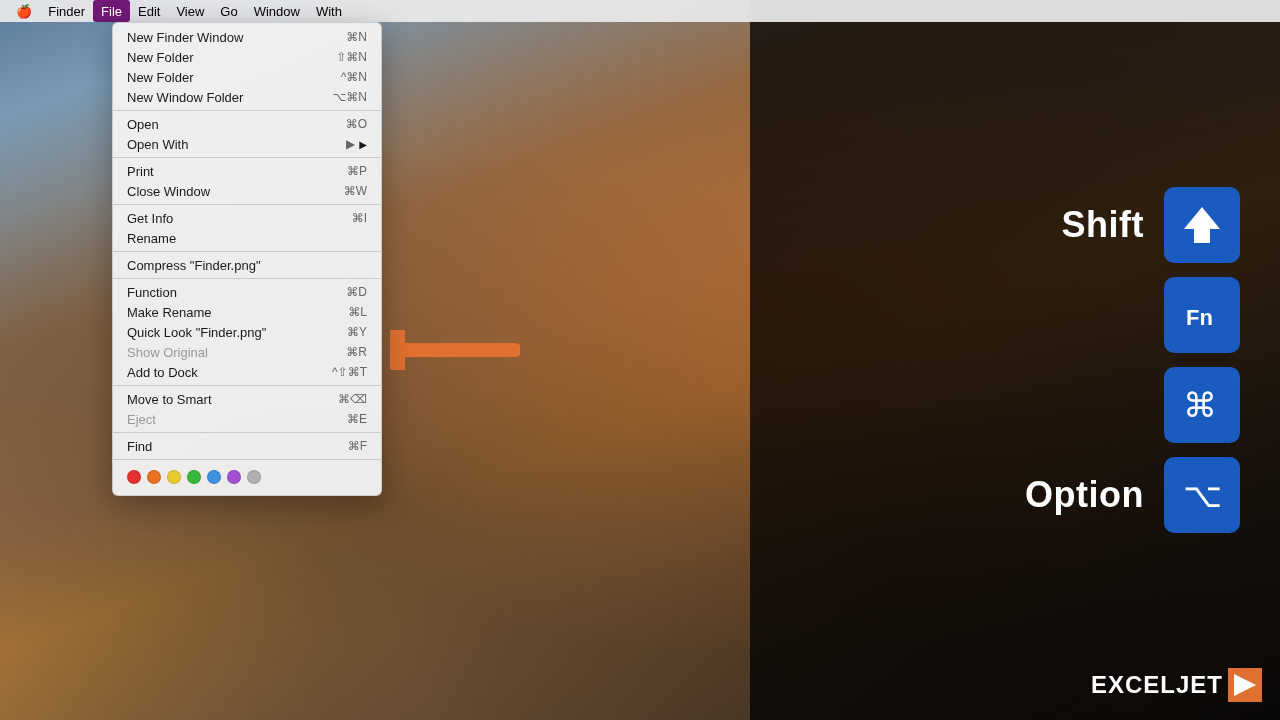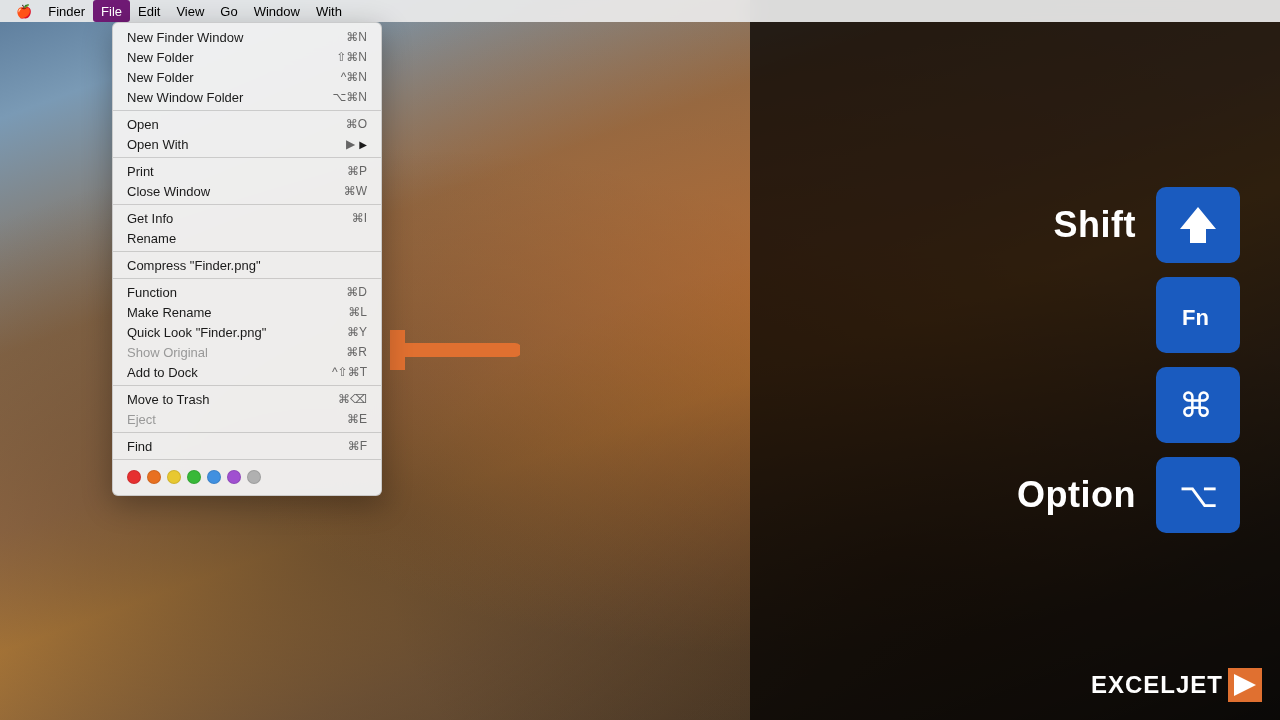--- a/index.html
+++ b/index.html
@@ -183,21 +183,21 @@
     .shortcut-label {
       font-size: 36px;
       font-weight: 700;
       color: white;
       text-align: right;
       min-width: 220px;
       letter-spacing: 0.5px;
     }
 
     .shortcut-key-box {
-      width: 84px;
+      width: 76px;
       height: 76px;
       background: #1a5bbf;
       border-radius: 10px;
       display: flex;
       align-items: center;
       justify-content: center;
       flex-shrink: 0;
     }
 
     .shortcut-key-box svg {
@@ -285,21 +285,21 @@
   <div class="menu-item disabled">
     <span>Show Original</span>
     <span class="menu-shortcut">⌘R</span>
   </div>
   <div class="menu-item">
     <span>Add to Dock</span>
     <span class="menu-shortcut">^⇧⌘T</span>
   </div>
   <div class="menu-separator"></div>
   <div class="menu-item">
-    <span>Move to Trash</span>
+    <span>Move to Smart</span>
     <span class="menu-shortcut">⌘⌫</span>
   </div>
   <div class="menu-item disabled">
     <span>Eject</span>
     <span class="menu-shortcut">⌘E</span>
   </div>
   <div class="menu-separator"></div>
   <div class="menu-item">
     <span>Find</span>
     <span class="menu-shortcut">⌘F</span>

